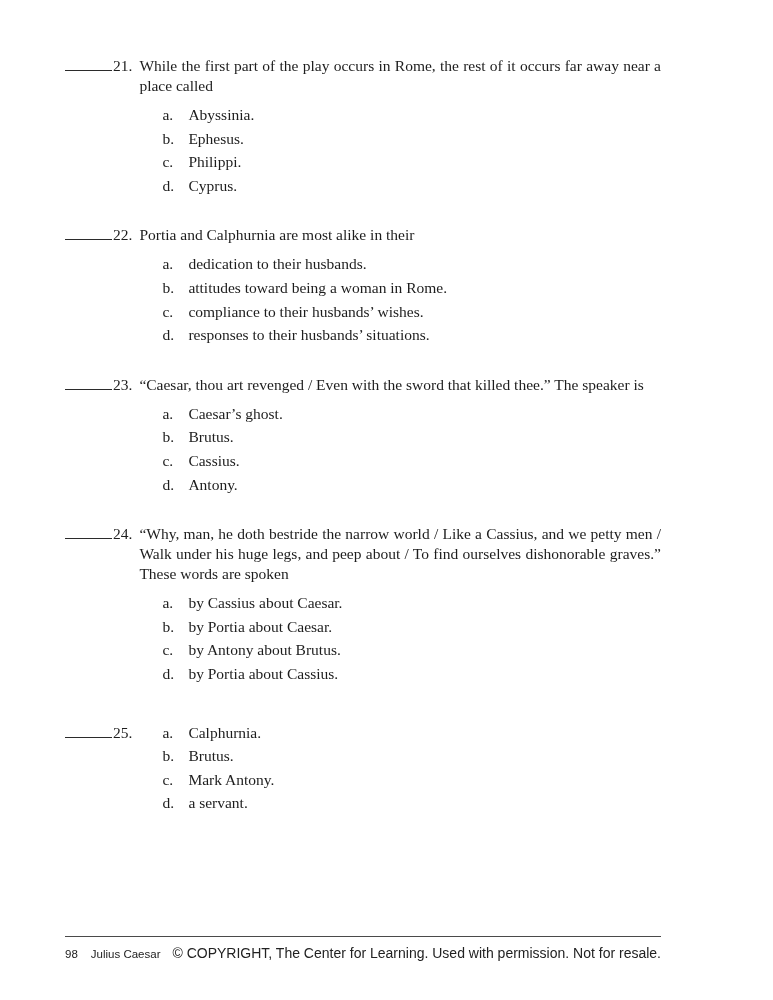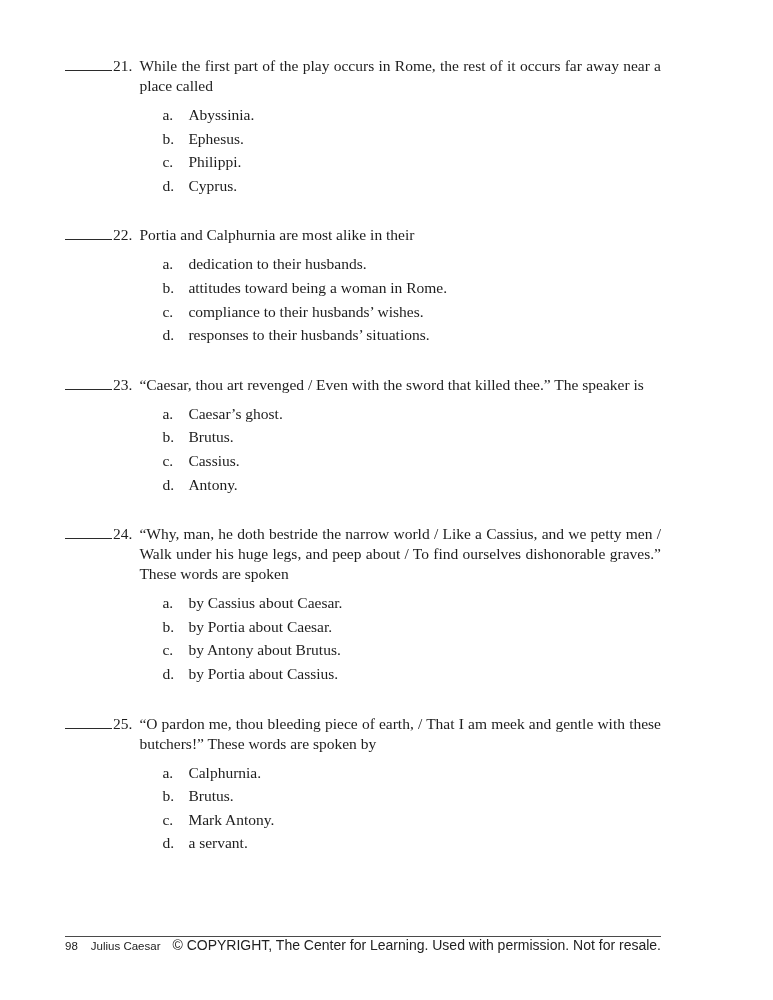--- a/index.html
+++ b/index.html
@@ -83,20 +83,21 @@
   }
   .choice-text { flex: 1; }
 
   
   .footer {
     position: absolute;
     left: 65px;
     top: 936px;
     width: 596px;
     border-top: 1px solid #4a4a4a;
+    padding-top: 8px;
     font-family: "Liberation Sans", sans-serif;
     font-size: 11.5px;
     color: #222;
     display: flex;
     justify-content: space-between;
     align-items: baseline;
   }
   .footer-left { display: flex; align-items: baseline; }
   .footer-page { margin-right: 13px; }
   .footer-copyright { font-size: 14px; }
@@ -206,21 +207,20 @@
                 <span class="choice-letter">d.</span>
                 <span class="choice-text">by Portia about Cassius.</span>
               </div>
             </div>
           </div>
         </div>
         <div class="question">
           <span class="answer-blank"></span>
           <span class="qnum">25.</span>
           <div class="qbody">
-            <div class="qtext">“O pardon me, thou bleeding piece of earth, / That I am meek and gentle with these butchers!” These words are spoken by</div>
             <div class="choices">
               <div class="choice">
                 <span class="choice-letter">a.</span>
                 <span class="choice-text">Calphurnia.</span>
               </div>
               <div class="choice">
                 <span class="choice-letter">b.</span>
                 <span class="choice-text">Brutus.</span>
               </div>
               <div class="choice">

